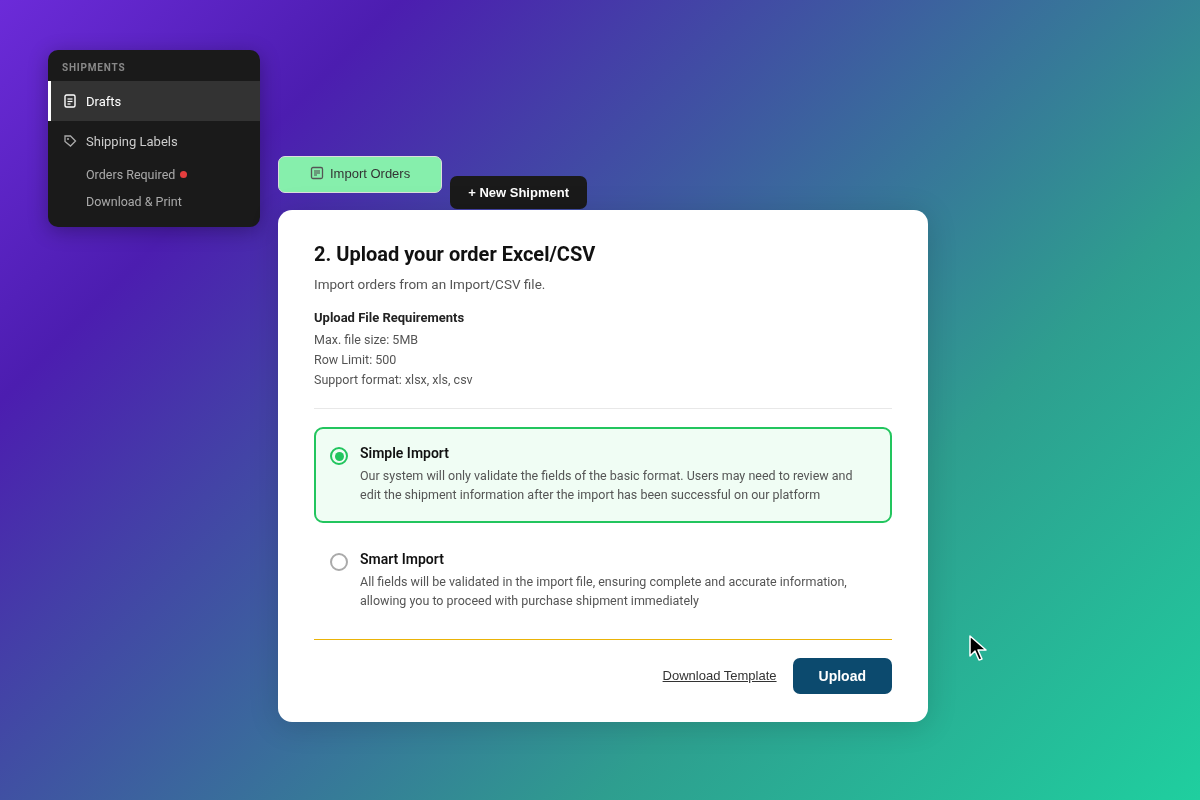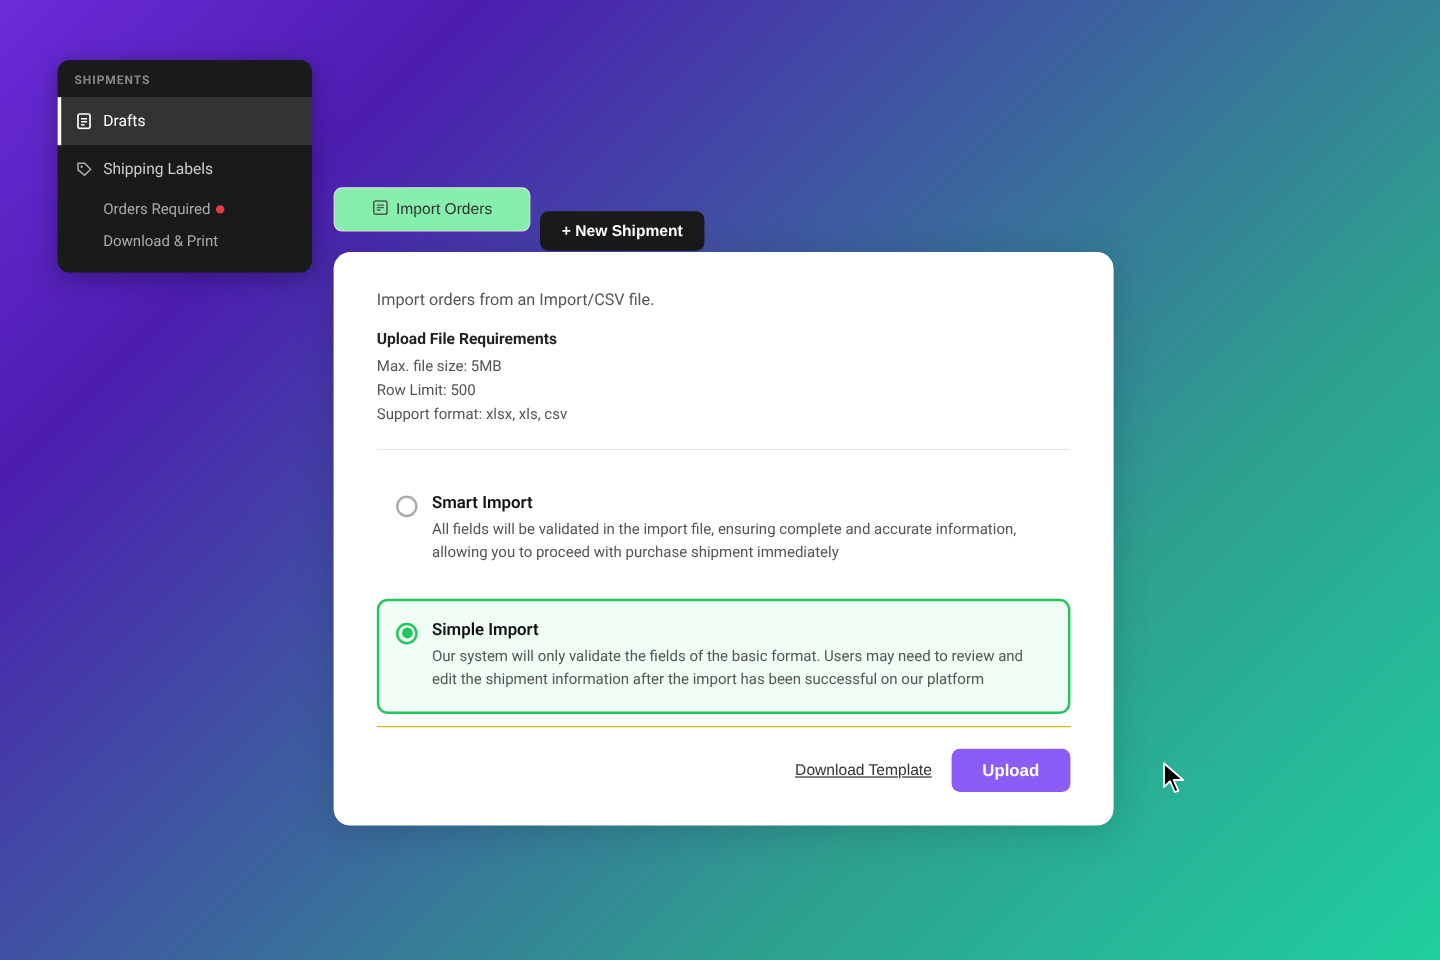--- a/index.html
+++ b/index.html
@@ -214,21 +214,21 @@
     .btn-download-template {
       background: transparent;
       border: none;
       font-size: 13px;
       color: #333;
       cursor: pointer;
       text-decoration: underline;
       font-weight: 500;
     }
     .btn-upload {
-      background: #8b5cf6;
+      background: #0c4a6e;
       color: #fff;
       border: none;
       border-radius: 7px;
       padding: 10px 26px;
       font-size: 14px;
       font-weight: 600;
       cursor: pointer;
     }
 
     
@@ -289,44 +289,45 @@
       </svg>
     </span>
     <span>Import Orders</span>
   </button>
   <button class="btn-new-shipment">
     <span>+ New Shipment</span>
   </button>
 </div>
 
 <div class="main-card">
+  <h2 class="card-title">2. Upload your order Excel/CSV</h2>
   <p class="card-description">Import orders from an Import/CSV file.</p>
 
   <div class="requirements-section">
     <div class="requirements-title">Upload File Requirements</div>
     <div class="requirements-item">Max. file size: 5MB</div>
     <div class="requirements-item">Row Limit: 500</div>
     <div class="requirements-item">Support format: xlsx, xls, csv</div>
   </div>
 
   <hr class="divider">
 
+  <div class="radio-option selected">
+    <div class="radio-circle checked"></div>
+    <div>
+      <div class="radio-label">Simple Import</div>
+      <div class="radio-description">Our system will only validate the fields of the basic format. Users may need to review and edit the shipment information after the import has been successful on our platform</div>
+    </div>
+  </div>
+
   <div class="radio-option">
     <div class="radio-circle"></div>
     <div>
       <div class="radio-label">Smart Import</div>
       <div class="radio-description">All fields will be validated in the import file, ensuring complete and accurate information, allowing you to proceed with purchase shipment immediately</div>
-    </div>
-  </div>
-
-  <div class="radio-option selected">
-    <div class="radio-circle checked"></div>
-    <div>
-      <div class="radio-label">Simple Import</div>
-      <div class="radio-description">Our system will only validate the fields of the basic format. Users may need to review and edit the shipment information after the import has been successful on our platform</div>
     </div>
   </div>
 
   <div class="card-footer">
     <button class="btn-download-template">
       <span>Download Template</span>
     </button>
     <button class="btn-upload">
       <span>Upload</span>
     </button>

